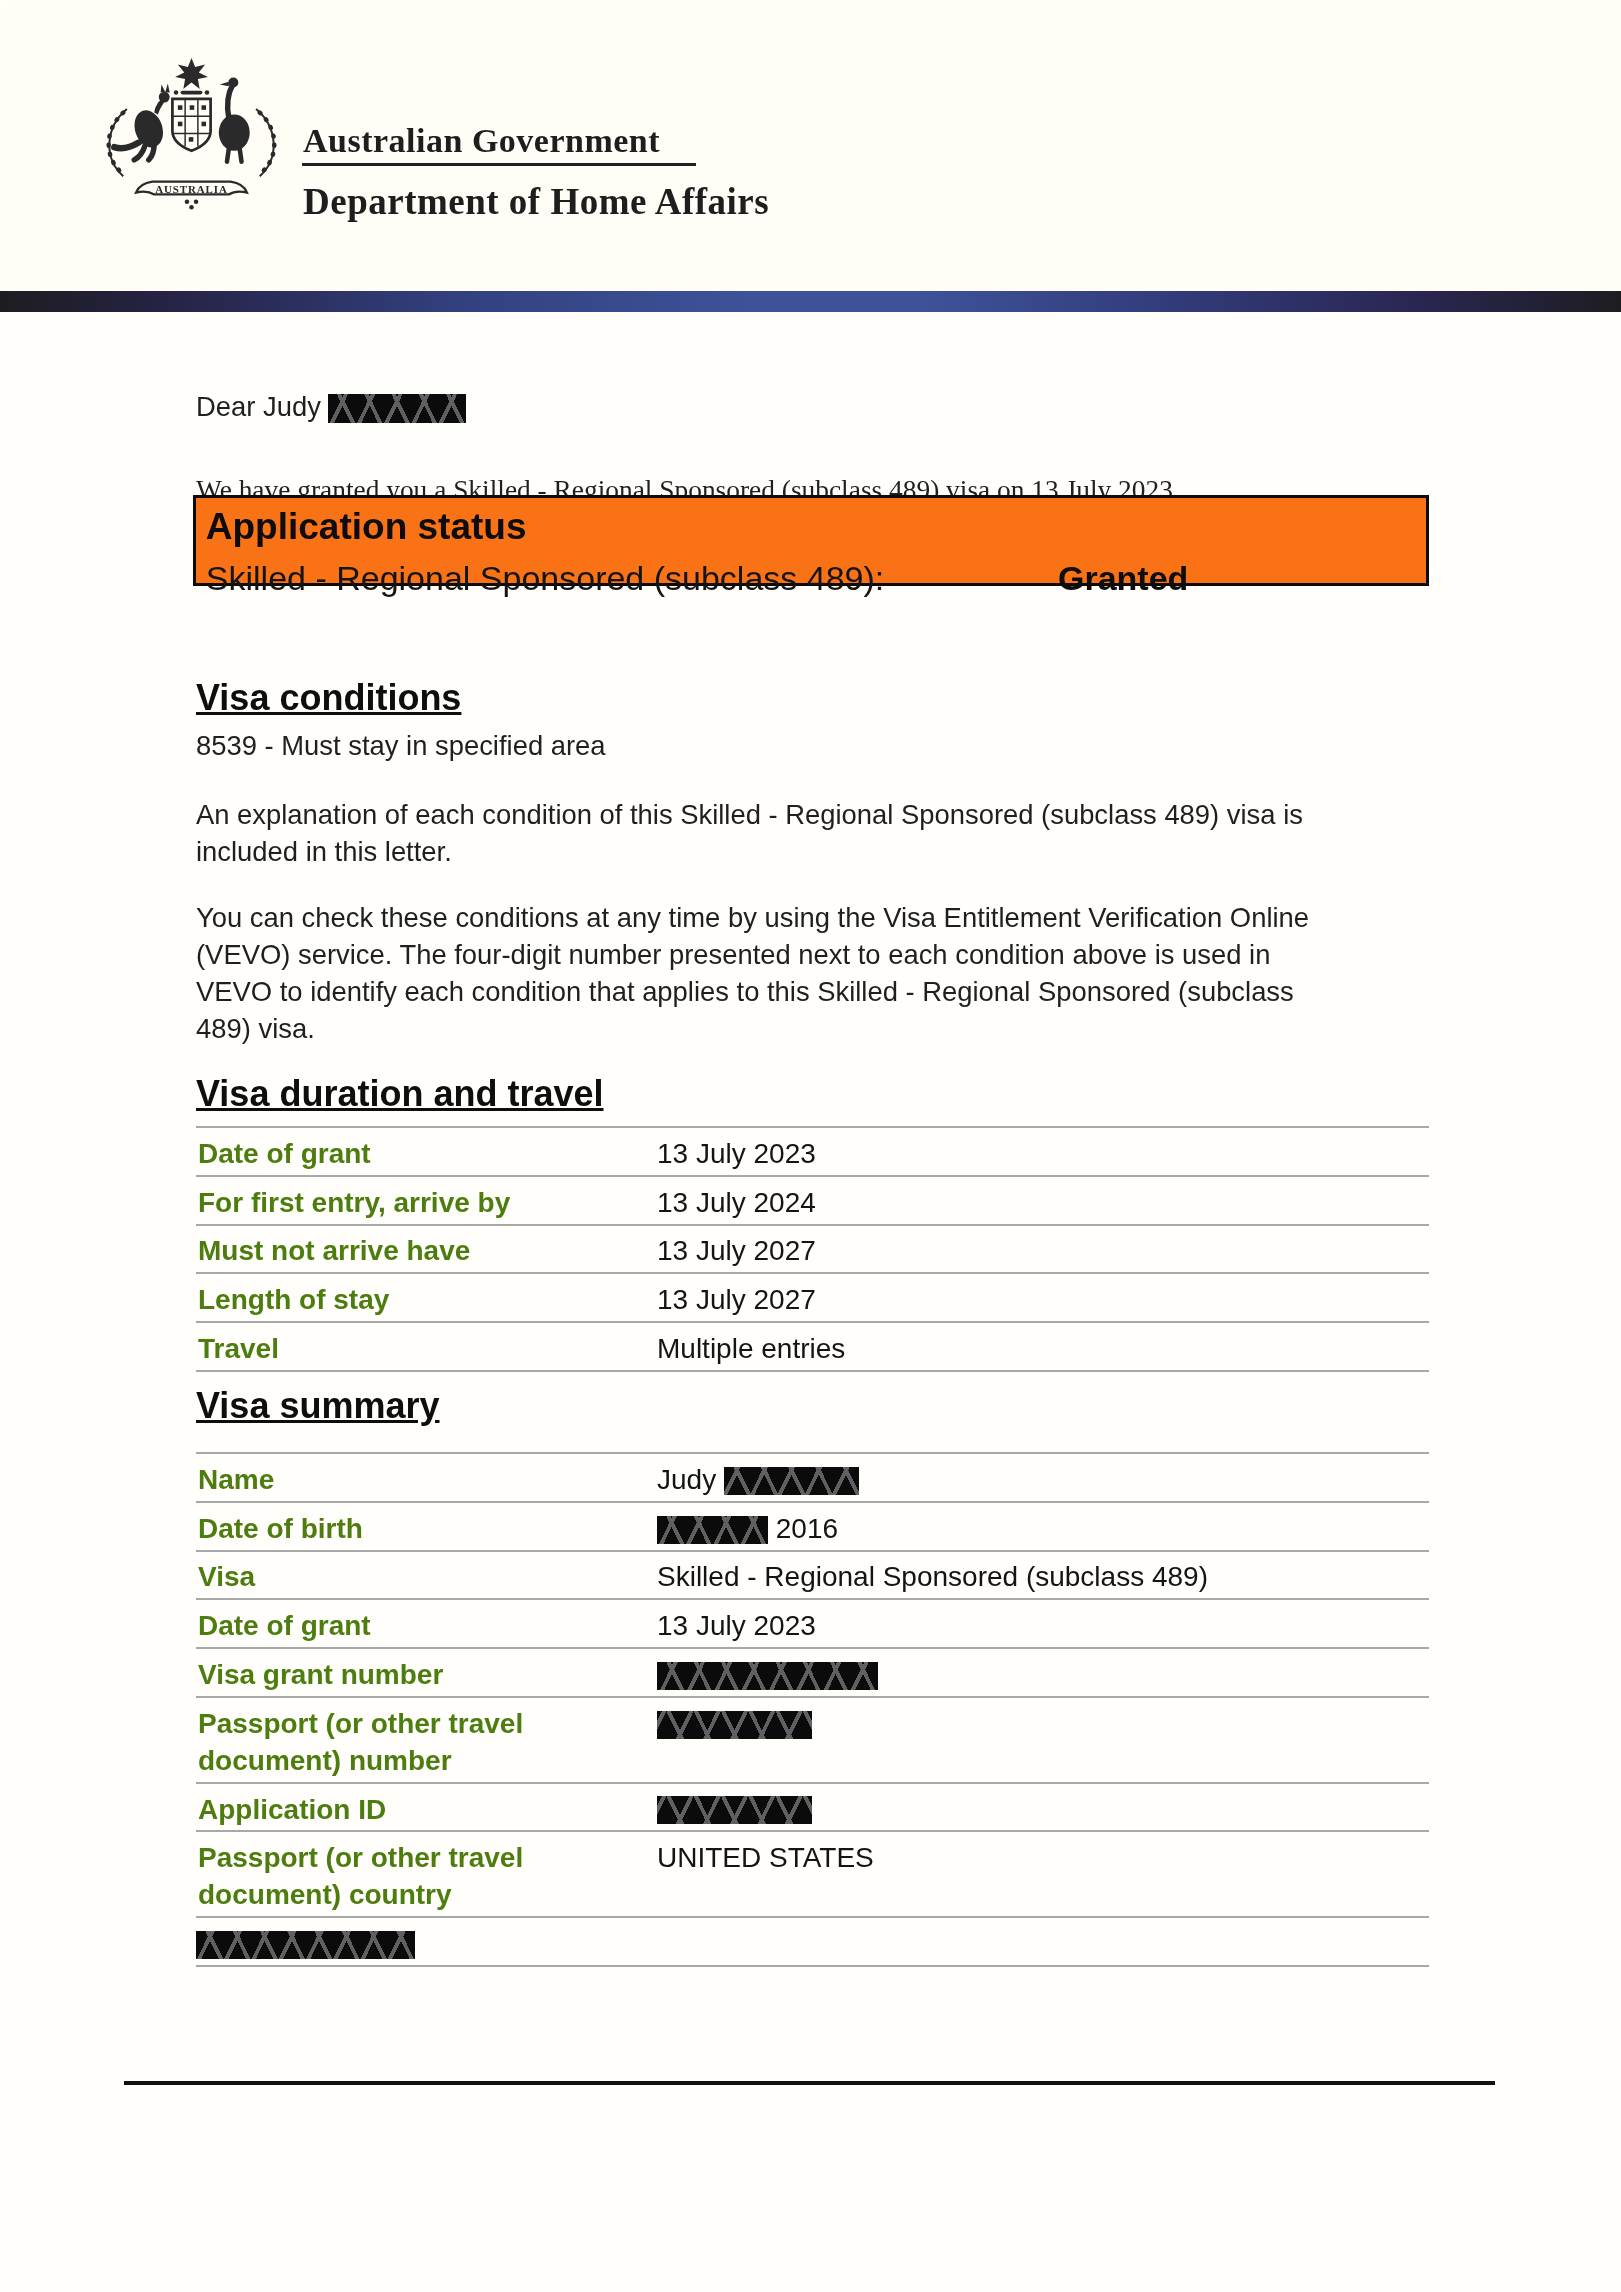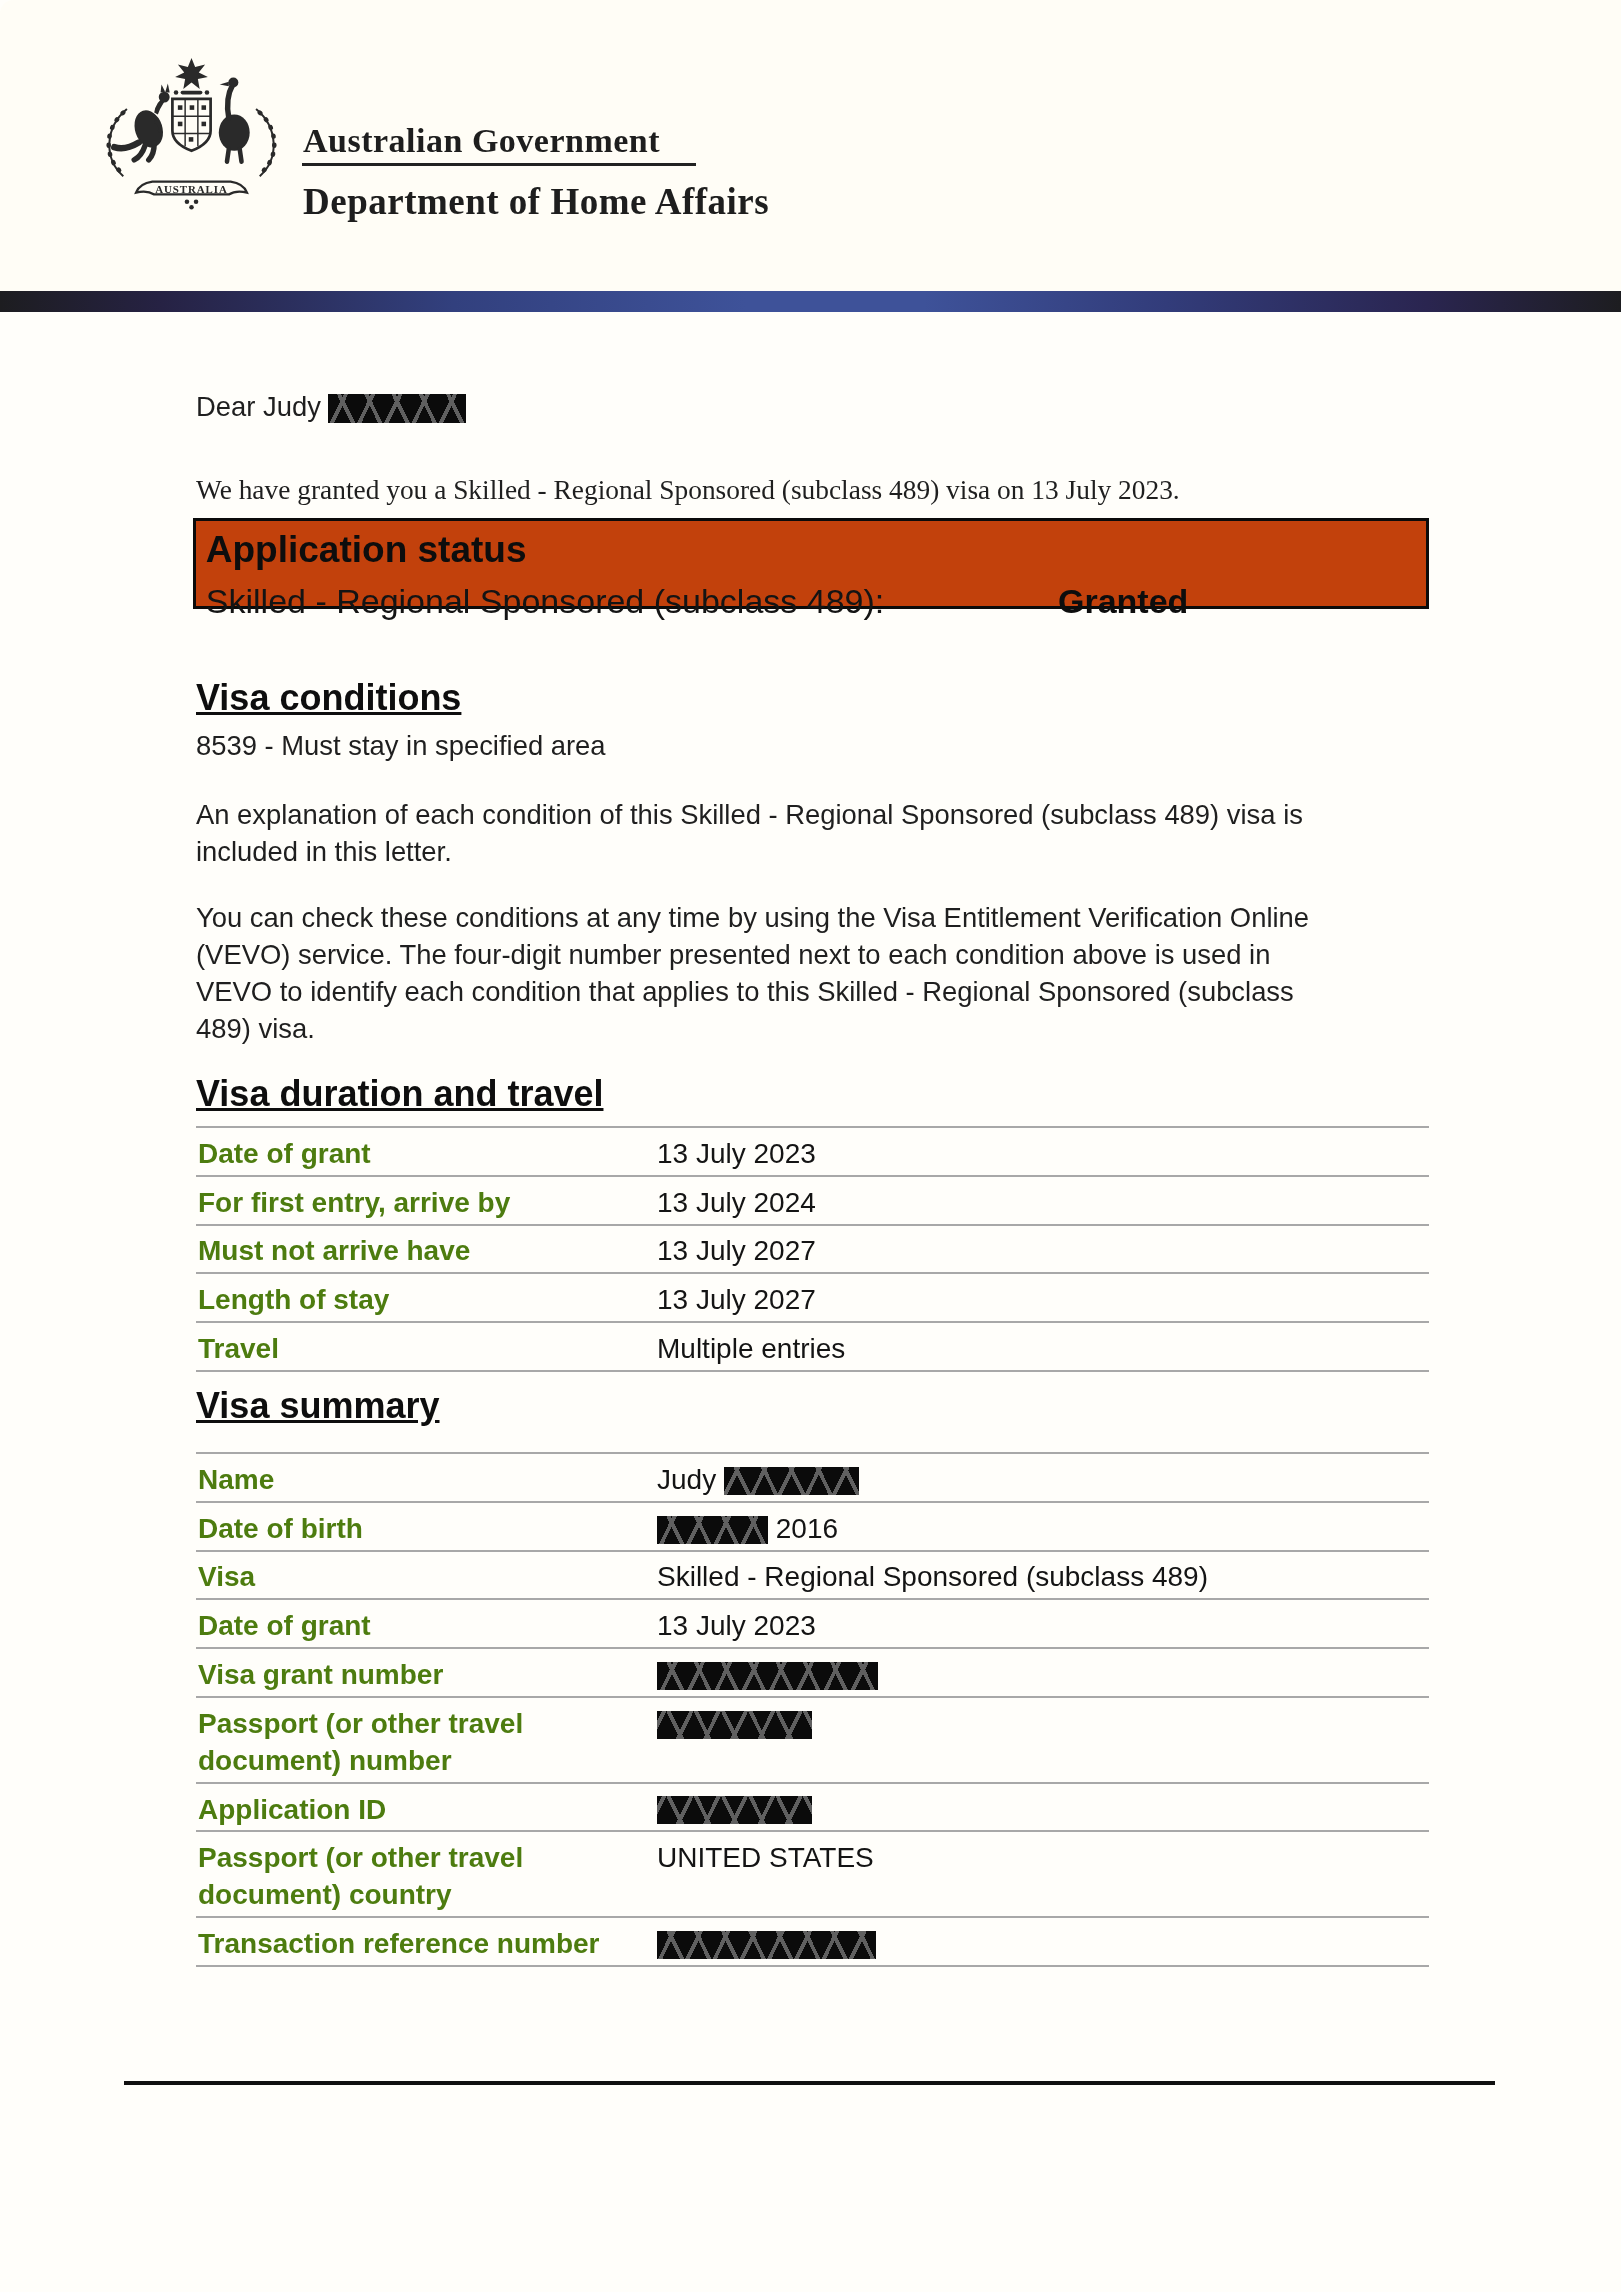--- a/index.html
+++ b/index.html
@@ -15,21 +15,21 @@
               font-weight:700;font-size:37px;color:#1e1e1e;letter-spacing:0.5px;}
   #blue-bar{left:0;top:291px;width:1621px;height:20.6px;
     background:linear-gradient(90deg,#1d1d20 0%,#262244 10%,#32407e 28%,#3e5299 46%,#3e5299 57%,#323c7a 72%,#2a2550 88%,#1d1d20 100%);}
   
   .body-line{left:196px;font-size:27.4px;line-height:37px;color:#1f1f1f;white-space:nowrap;}
   .lines{left:196px;font-size:27.4px;line-height:37px;color:#1f1f1f;white-space:pre-line;width:1274px;}
   .redacted{display:inline-block;height:29px;vertical-align:-6.9px;background-color:#0b0b0b;
     background-image:repeating-linear-gradient(64deg,transparent 0 20.6px,#606060 20.6px 24.5px),
                      repeating-linear-gradient(-64deg,transparent 0 20.6px,#606060 20.6px 24.5px);}
   
-  #status-box{left:193px;top:518px;width:1236px;height:91px;border:3.9px solid #0b0b0b;box-sizing:border-box;background:#c2410c;}
+  #status-box{left:193px;top:495px;width:1236px;height:91px;border:3.9px solid #0b0b0b;box-sizing:border-box;background:#f97316;}
   #status-box .line1{position:absolute;left:9.8px;top:7.8px;font-size:37px;font-weight:700;color:#0d0d0d;}
   #status-box .line2{position:absolute;left:9.8px;top:61px;font-size:34px;color:#141414;}
   #status-box .granted{position:absolute;left:862px;top:61px;font-size:34px;font-weight:700;color:#0d0d0d;}
   
   .h2{left:196px;font-size:36px;font-weight:700;color:#0e0e0e;white-space:nowrap;text-decoration:underline;}
   
   .vtable{left:196px;width:1233px;border-bottom:2px solid #a8a8a8;}
   .t-row{display:flex;border-top:2px solid #a8a8a8;min-height:47px;box-sizing:border-box;}
   .t-label{width:461px;flex:0 0 461px;font-weight:700;font-size:28px;line-height:37px;padding:6.9px 29px 2.9px 2px;box-sizing:border-box;color:#4d7c0f;}
   .t-value{flex:1;font-size:28px;line-height:37px;padding:6.9px 0 2.9px 0;color:#141414;}
@@ -178,21 +178,20 @@
       </div>
       <div class="t-row">
         <div class="t-label">Application ID</div>
         <div class="t-value"><span class="redacted" style="width: 155px;"></span></div>
       </div>
       <div class="t-row">
         <div class="t-label">Passport (or other travel document) country</div>
         <div class="t-value"><span>UNITED STATES</span></div>
       </div>
       <div class="t-row">
-        <div class="t-label">Transaction reference number</div>
         <div class="t-value"><span class="redacted" style="width: 219px;"></span></div>
       </div>
     </div>
 
   <div id="footer-rule" class="abs"></div>
 
 </div>
 
 
 </body></html>

